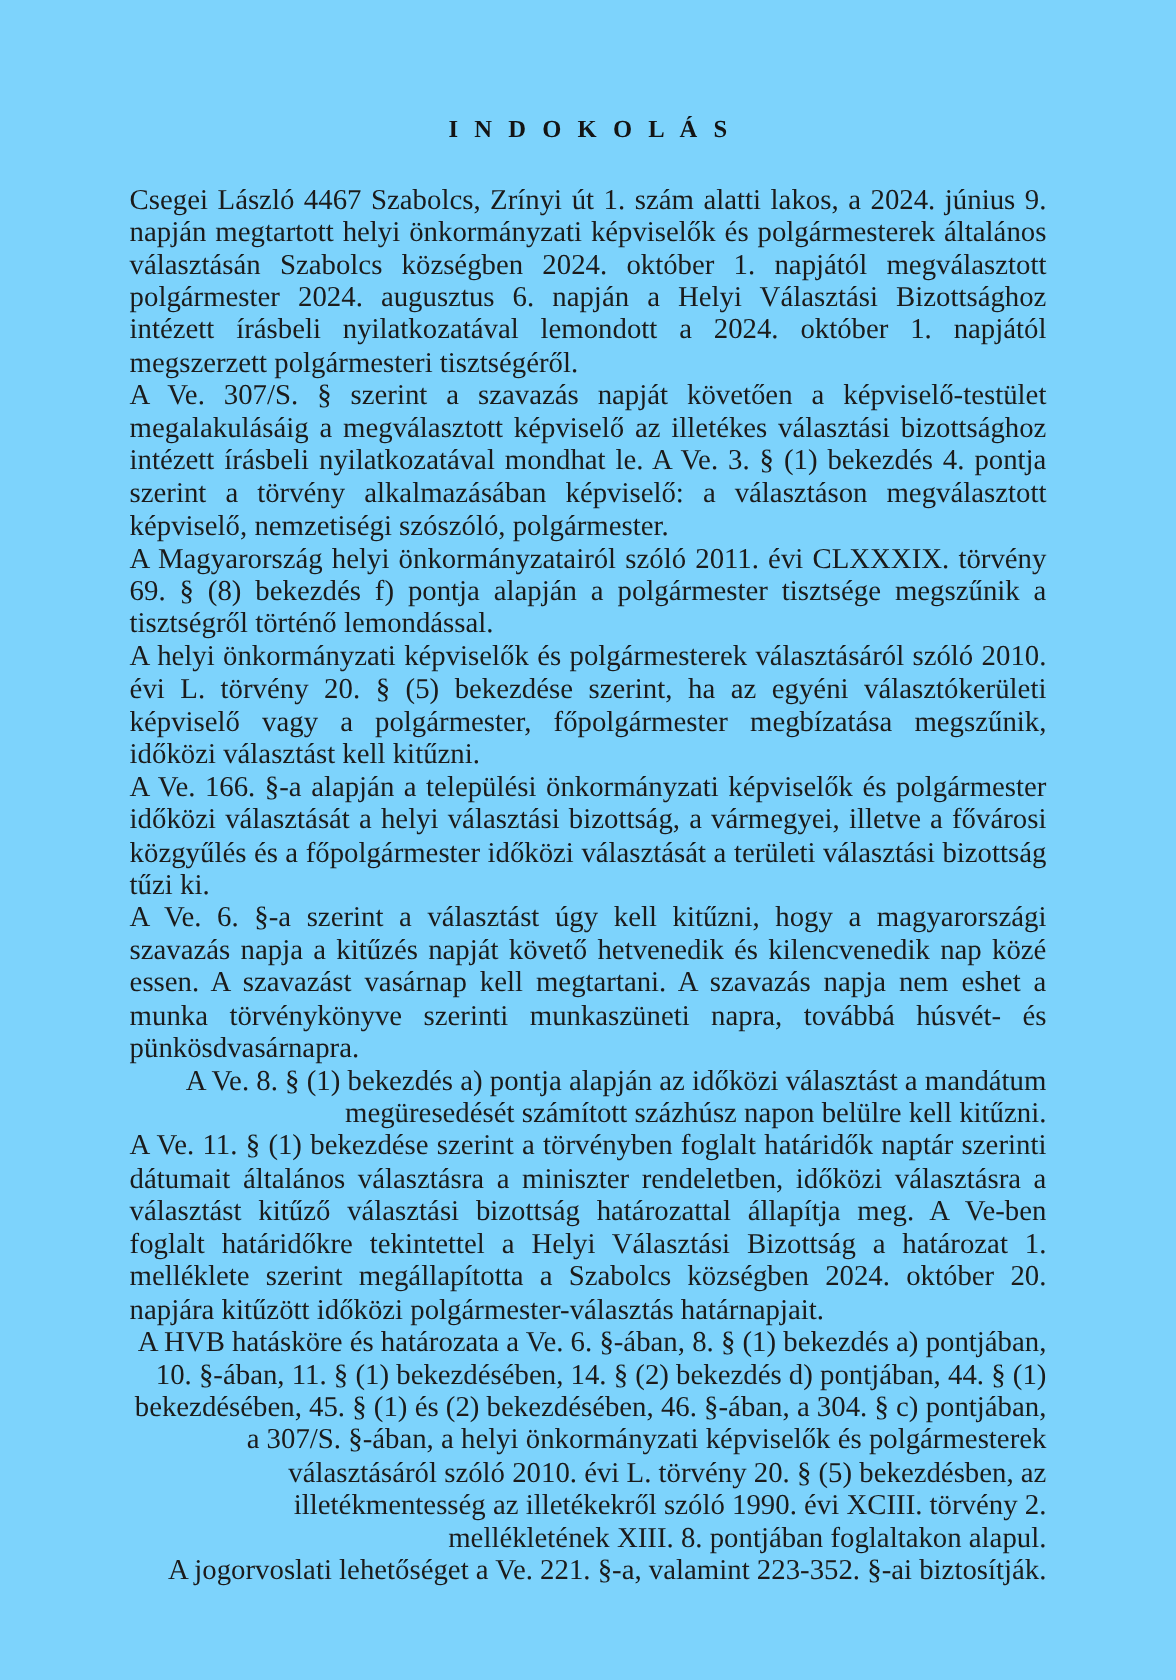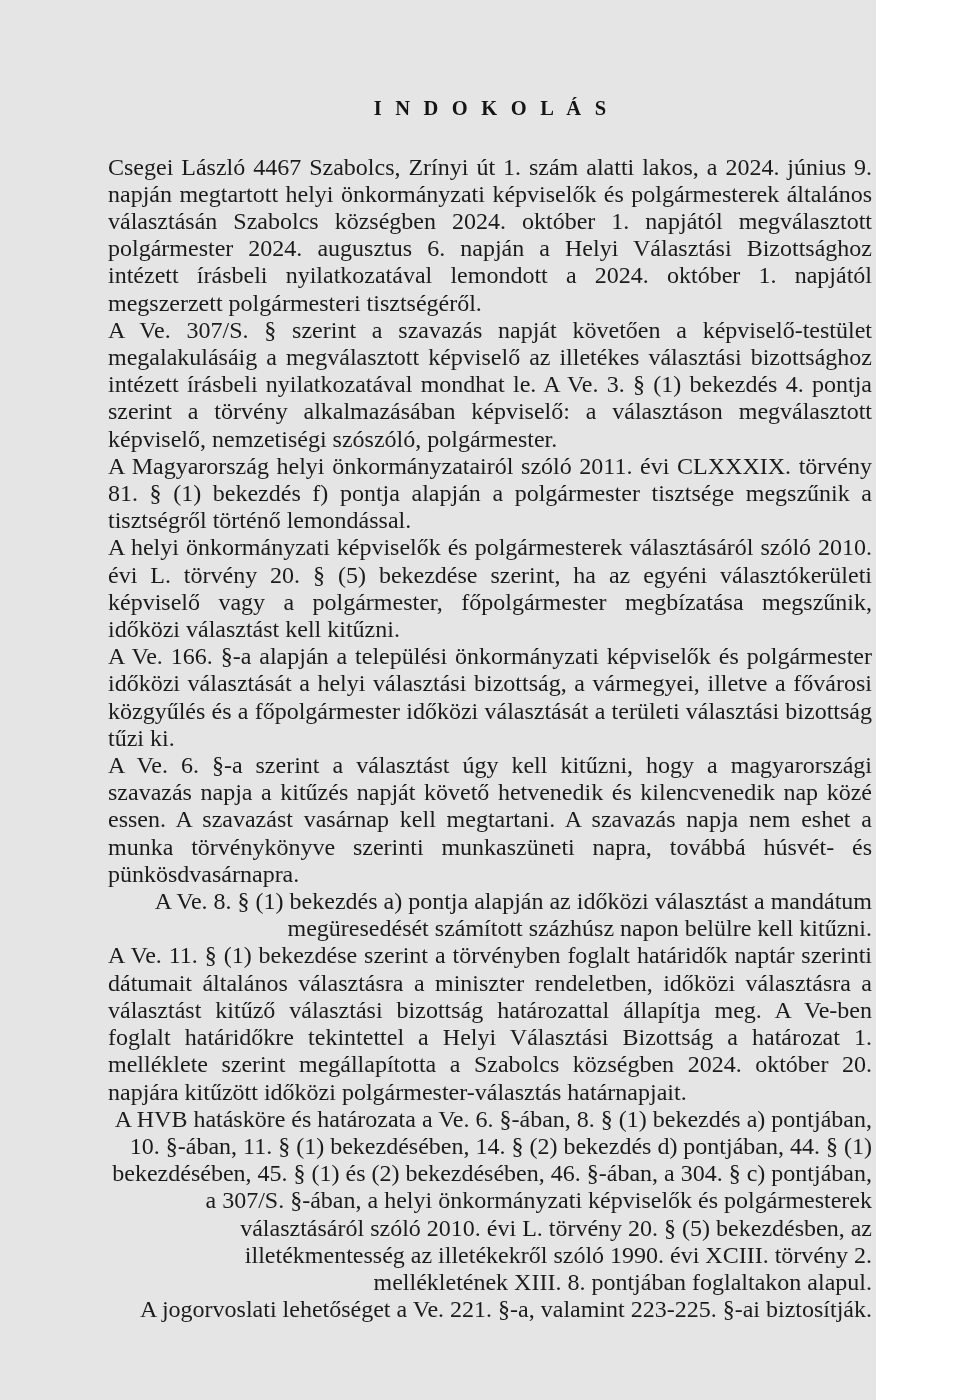--- a/index.html
+++ b/index.html
@@ -14,23 +14,23 @@
     position: relative;
     font-family: "Liberation Serif", "DejaVu Serif", serif;
     color: #1a1a1a;
     overflow: hidden;
   }
 
   .page {
     position: absolute;
     top: 0;
     left: 0;
-    width: 876px;
+    width: 980px;
     height: 1400px;
-    background: #e5e5e5;
+    background: #7dd3fc;
   }
 
   .content {
     position: absolute;
     left: 108px;
     top: 96px;
     width: 764px;
   }
 
   .doc-title {
@@ -71,21 +71,21 @@
   <div class="content">
 
     <h1 class="doc-title">I N D O K O L Á S</h1>
 
     <div class="block">
       <p class="para tight-para">Csegei László 4467 Szabolcs, Zrínyi út 1. szám alatti lakos, a 2024. június 9. napján megtartott helyi önkormányzati képviselők és polgármesterek általános választásán Szabolcs községben 2024. október 1. napjától megválasztott polgármester 2024. augusztus 6. napján a Helyi Választási Bizottsághoz intézett írásbeli nyilatkozatával lemondott a 2024. október 1. napjától megszerzett polgármesteri tisztségéről.</p>
       <p class="para tight-para">A Ve. 307/S. § szerint a szavazás napját követően a képviselő-testület megalakulásáig a megválasztott képviselő az illetékes választási bizottsághoz intézett írásbeli nyilatkozatával mondhat le. A Ve. 3. § (1) bekezdés 4. pontja szerint a törvény alkalmazásában képviselő: a választáson megválasztott képviselő, nemzetiségi szószóló, polgármester.</p>
     </div>
 
     <div class="block">
-      <p class="para spacer-para">A Magyarország helyi önkormányzatairól szóló 2011. évi CLXXXIX. törvény 81. § (1) bekezdés f) pontja alapján a polgármester tisztsége megszűnik a tisztségről történő lemondással.</p>
+      <p class="para spacer-para">A Magyarország helyi önkormányzatairól szóló 2011. évi CLXXXIX. törvény 69. § (8) bekezdés f) pontja alapján a polgármester tisztsége megszűnik a tisztségről történő lemondással.</p>
     </div>
 
     <div class="block">
       <p class="para spacer-para">A helyi önkormányzati képviselők és polgármesterek választásáról szóló 2010. évi L. törvény 20. § (5) bekezdése szerint, ha az egyéni választókerületi képviselő vagy a polgármester, főpolgármester megbízatása megszűnik, időközi választást kell kitűzni.</p>
     </div>
 
     <div class="block">
       <p class="para spacer-para">A Ve. 166. §-a alapján a települési önkormányzati képviselők és polgármester időközi választását a helyi választási bizottság, a vármegyei, illetve a fővárosi közgyűlés és a főpolgármester időközi választását a területi választási bizottság tűzi ki.</p>
     </div>
 
@@ -99,17 +99,17 @@
 
     <div class="block">
       <p class="para spacer-para">A Ve. 11. § (1) bekezdése szerint a törvényben foglalt határidők naptár szerinti dátumait általános választásra a miniszter rendeletben, időközi választásra a választást kitűző választási bizottság határozattal állapítja meg. A Ve-ben foglalt határidőkre tekintettel a Helyi Választási Bizottság a határozat 1. melléklete szerint megállapította a Szabolcs községben 2024. október 20. napjára kitűzött időközi polgármester-választás határnapjait.</p>
     </div>
 
     <div class="block">
       <p class="para ragged spacer-para">A HVB hatásköre és határozata a Ve. 6. §-ában, 8. § (1) bekezdés a) pontjában, 10. §-ában, 11. § (1) bekezdésében, 14. § (2) bekezdés d) pontjában, 44. § (1) bekezdésében, 45. § (1) és (2) bekezdésében, 46. §-ában, a 304. § c) pontjában, a 307/S. §-ában, a helyi önkormányzati képviselők és polgármesterek választásáról szóló 2010. évi L. törvény 20. § (5) bekezdésben, az illetékmentesség az illetékekről szóló 1990. évi XCIII. törvény 2. mellékletének XIII. 8. pontjában foglaltakon alapul.</p>
     </div>
 
     <div class="block">
-      <p class="para ragged spacer-para">A jogorvoslati lehetőséget a Ve.  221. §-a, valamint 223-225. §-ai biztosítják.</p>
+      <p class="para ragged spacer-para">A jogorvoslati lehetőséget a Ve.  221. §-a, valamint 223-352. §-ai biztosítják.</p>
     </div>
 
   </div>
 </div>
 
 </body></html>

